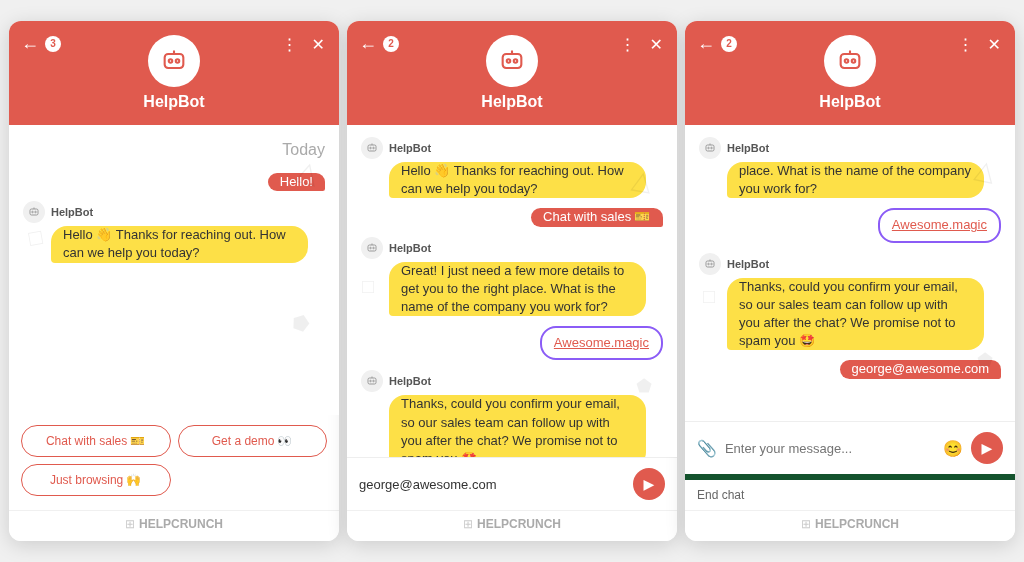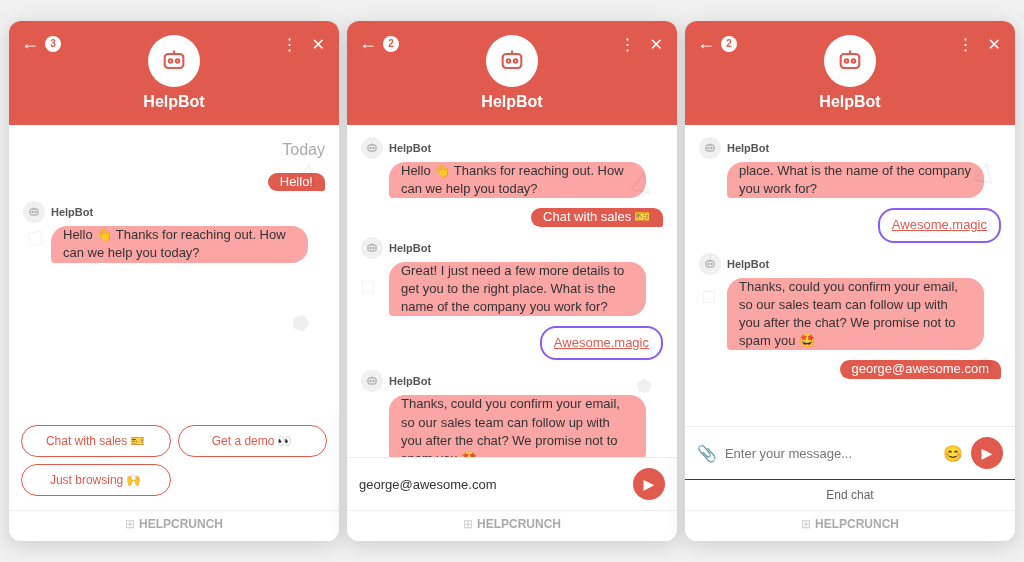--- a/index.html
+++ b/index.html
@@ -157,21 +157,21 @@
       border-radius: 16px;
       font-size: 13px;
       line-height: 1.4;
     }
     .bubble.user-bubble {
       background: #e05a4e;
       color: #fff;
       border-bottom-right-radius: 4px;
     }
     .bubble.bot-bubble {
-      background: #fca5a5;
+      background: #fde047;
       color: #333;
       border-bottom-left-radius: 4px;
       margin-left: 28px;
     }
     .bubble.link-bubble {
       background: transparent;
       border: 2px solid #8b5cf6;
       color: #e05a4e;
       font-size: 13px;
       font-weight: 500;
@@ -256,30 +256,29 @@
       gap: 4px;
       flex-shrink: 0;
     }
     .footer-logo {
       font-weight: 700;
       color: #aaa;
       font-size: 12px;
     }
     .end-chat-bar {
       padding: 8px 12px;
-      border-top: 1px solid #14532d;
+      border-top: 6px solid #14532d;
       background: #fff;
       text-align: left;
       font-size: 12px;
       color: #666;
       cursor: pointer;
       flex-shrink: 0;
       display: flex;
       align-items: center;
-      justify-content: center;
     }
     .panel-body-wrapper {
       position: relative;
       flex: 1;
       overflow: hidden;
       display: flex;
       flex-direction: column;
     }
   </style>
 </head>

